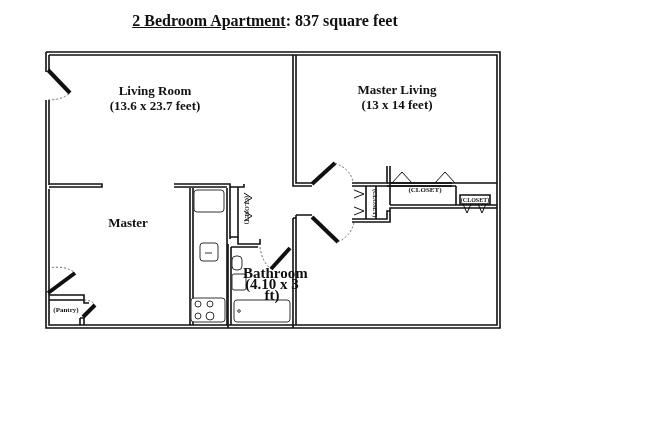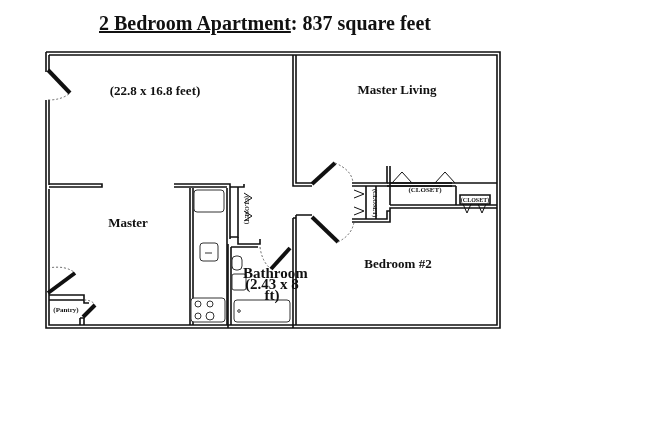--- a/index.html
+++ b/index.html
@@ -1,17 +1,17 @@
 <!DOCTYPE html>
 <html><head>
 <meta charset="utf-8">
 <style>
   html, body { margin:0; padding:0; background:#ffffff; }
   body { width:650px; height:444px; position:relative; overflow:hidden; font-family:"Liberation Serif", serif; }
-  .title { position:absolute; left:0; top:12px; width:530px; text-align:center; font-weight:bold; font-size:20px; color:#111; }
+  .title { position:absolute; left:0; top:12px; width:530px; text-align:center; font-weight:bold; font-size:16px; color:#111; }
   .title .u { text-decoration:underline; }
   svg.plan { position:absolute; left:0; top:0; }
   .lbl { position:absolute; text-align:center; font-weight:bold; color:#111; line-height:15px; }
   .room { font-size:13px; }
   .small { font-size:7px; line-height:8px; }
   .vert { writing-mode:vertical-rl; font-size:6px; font-weight:bold; }
 </style>
 </head>
 <body>
 
@@ -98,38 +98,39 @@
     <circle cx="198" cy="316" r="3"></circle>
       <circle cx="210" cy="316" r="4"></circle>
     <rect x="232" y="256" width="10" height="14" rx="4"></rect>
     <rect x="232" y="274" width="14" height="16" rx="2"></rect>
     <rect x="234" y="300" width="56" height="22" rx="3"></rect>
     <circle cx="239" cy="311" r="1.3"></circle>
   </g>
 </svg>
 
 <div class="lbl room" style="left:95px;top:83px;width:120px;">
-  <div>(22.8 x 16.8 feet)</div>
+  <div>Living Room</div>
+  <div>(13.6 x 23.7 feet)</div>
 </div>
 
 <div class="lbl room" style="left:337px;top:82px;width:120px;">
   <div>Master Living</div>
+  <div>(13 x 14 feet)</div>
 </div>
 
 <div class="lbl room" style="left:68px;top:215px;width:120px;">
   <div>Master</div>
 </div>
 
 <div class="lbl" style="left:243px;top:268px;width:58px;font-size:15px;line-height:11px;">
   <div>Bathroom</div>
-  <div>(2.43 x 8 ft)</div>
+  <div>(4.10 x 3 ft)</div>
 </div>
 
 <div class="lbl room" style="left:343px;top:256px;width:110px;">
-  <div>Bedroom #2</div>
 </div>
 
 <div class="lbl small" style="left:50px;top:306px;width:32px;">(Pantry)</div>
 
 <div class="lbl small" style="left:400px;top:186px;width:50px;">(CLOSET)</div>
 <div class="lbl small" style="left:460px;top:196px;width:30px;font-size:6px;">(CLOSET)</div>
 <div class="lbl vert" style="left:239px;top:194px;height:32px;">(CLOSET)</div>
 <div class="lbl vert" style="left:367px;top:188px;height:30px;">(CLOSET)</div>
 
 </body></html>

